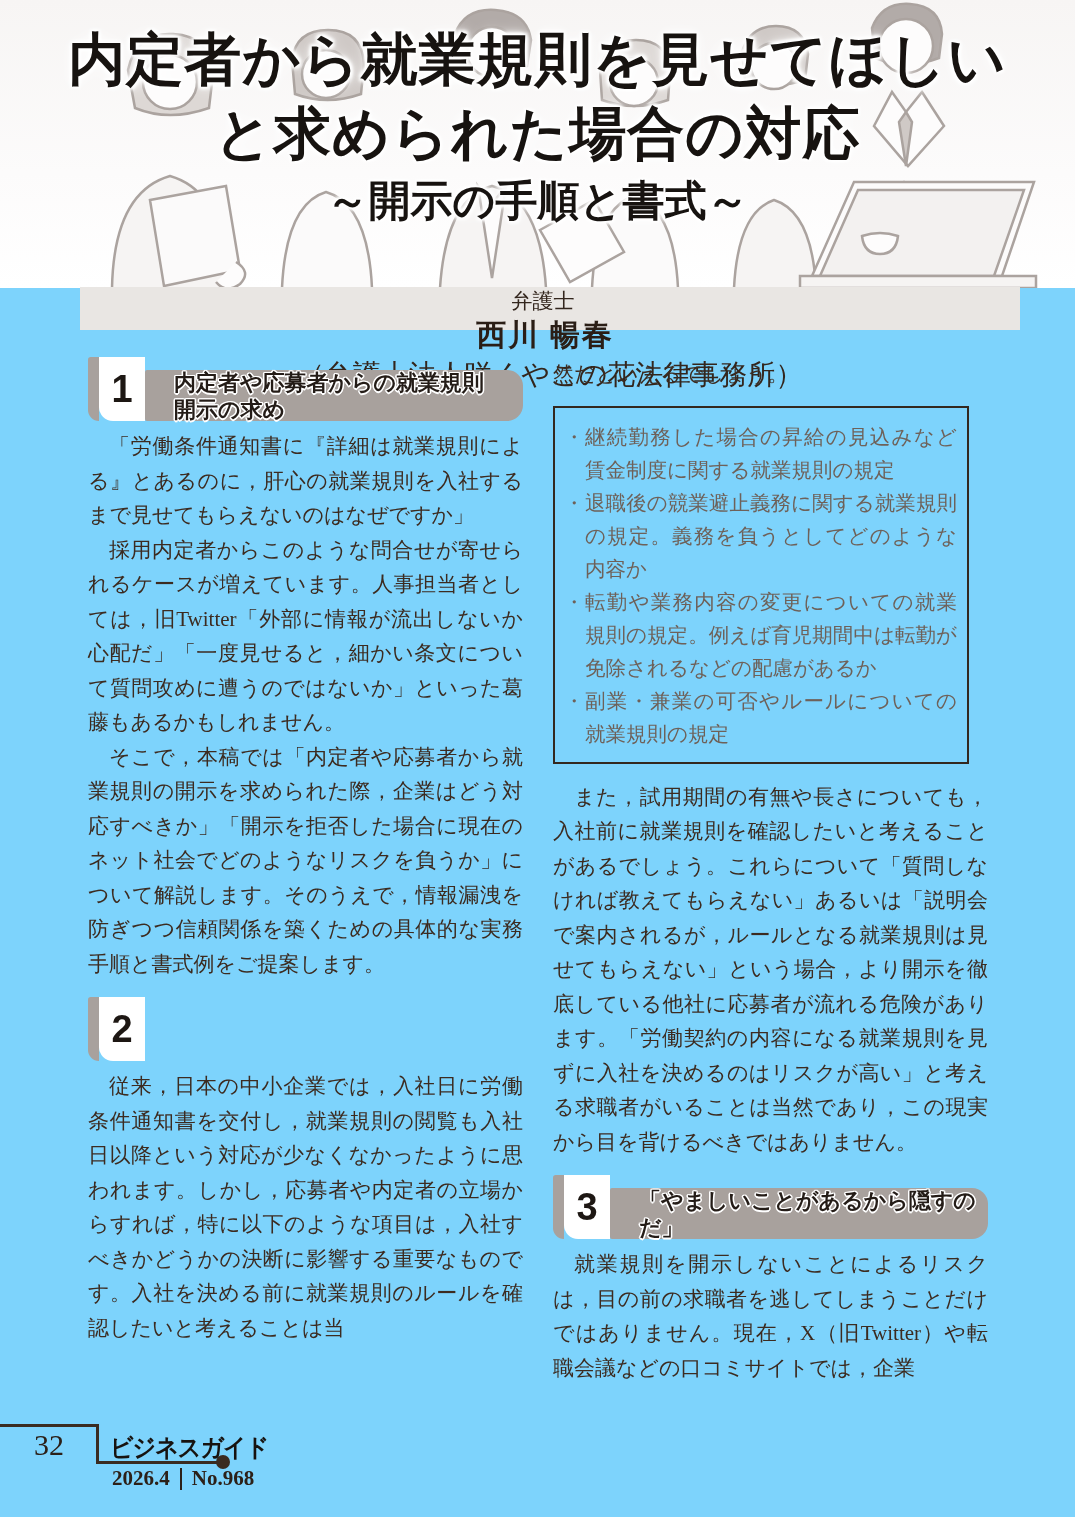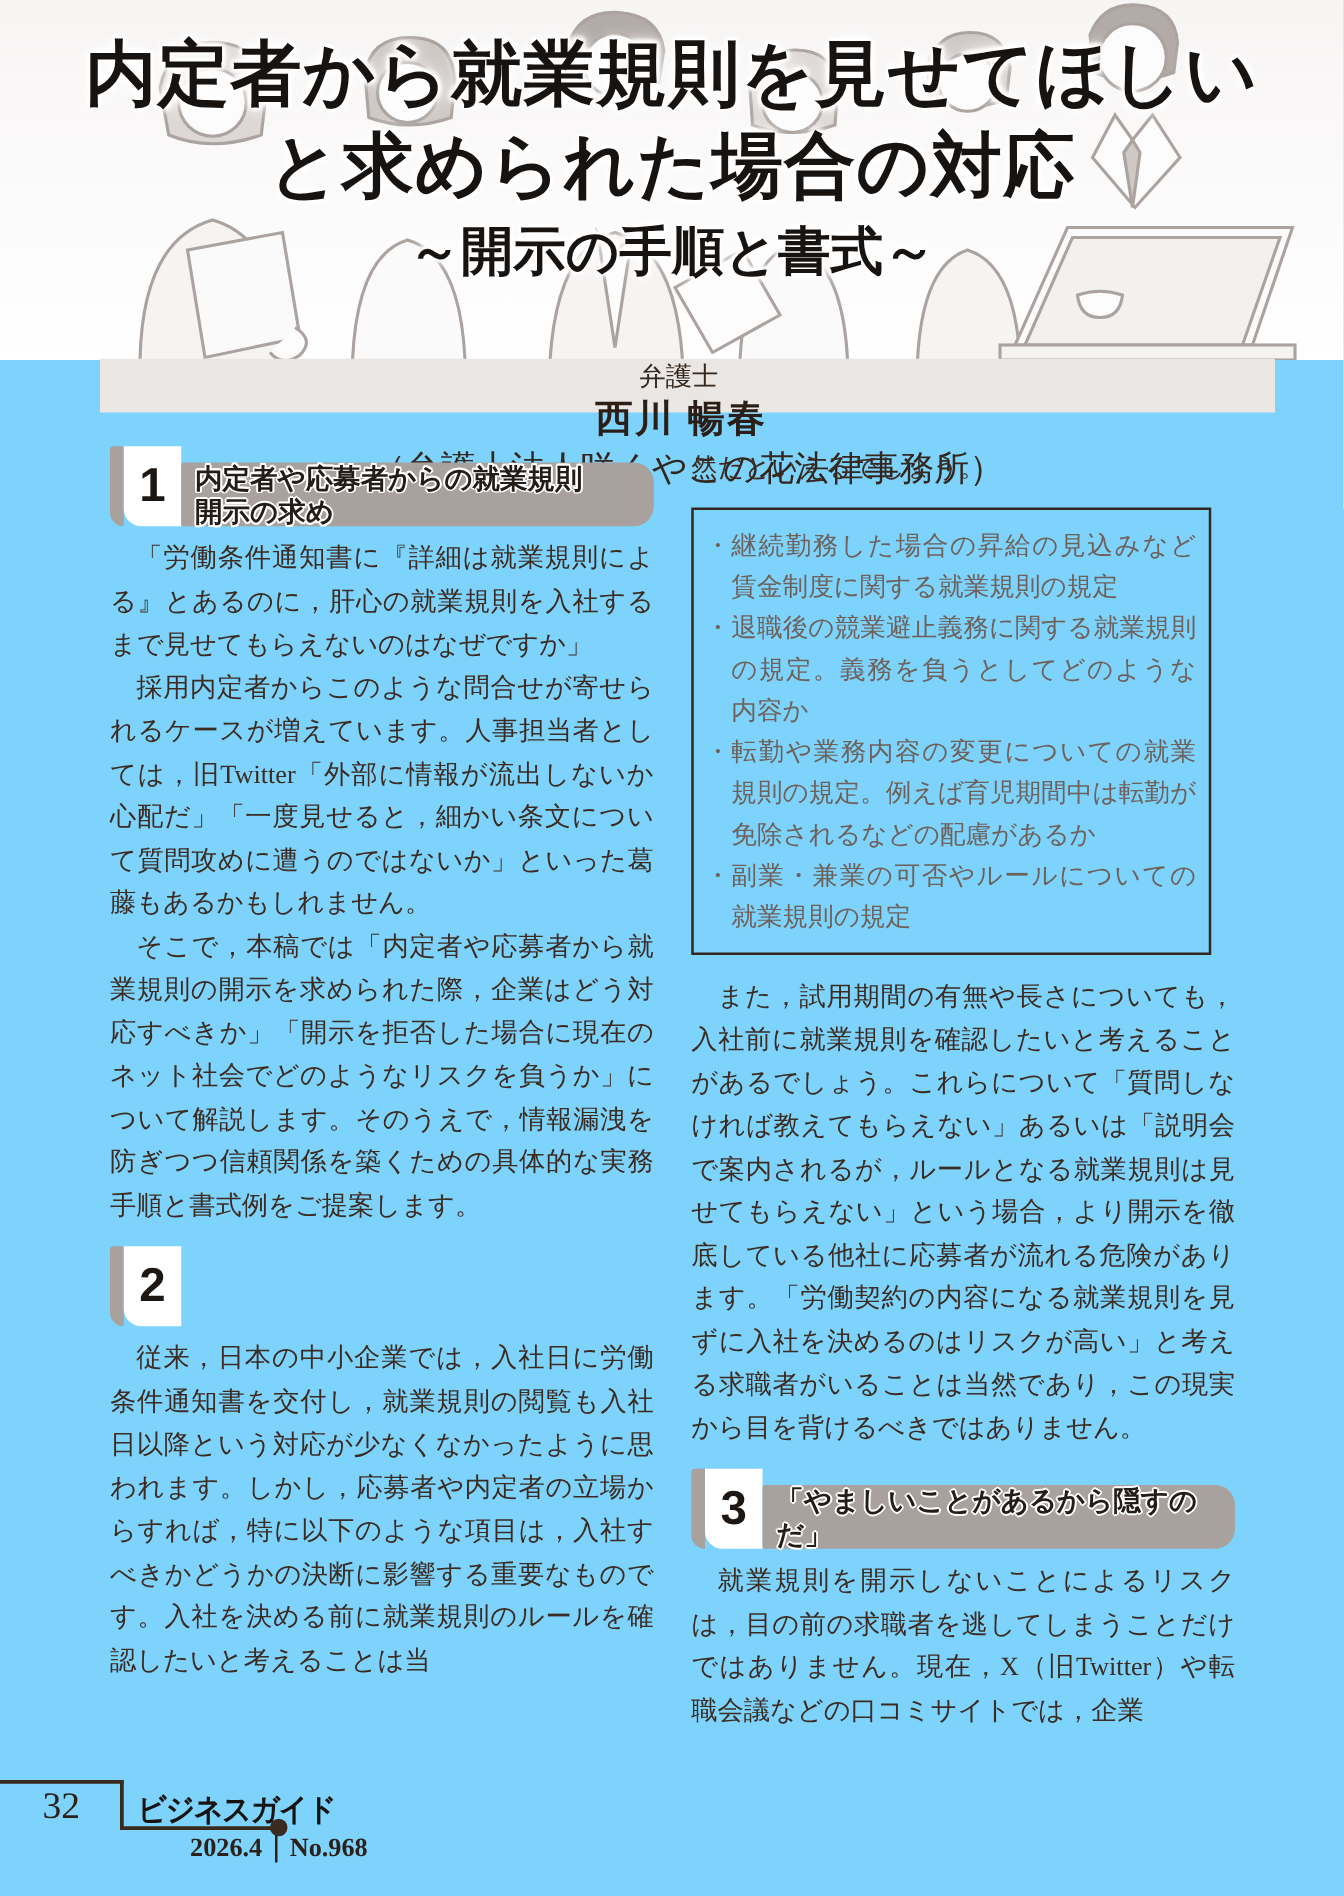--- a/index.html
+++ b/index.html
@@ -62,21 +62,21 @@
   }
   .bar-number{
     width:46px;flex:0 0 auto;display:flex;align-items:center;justify-content:center;
     font-family:"Liberation Sans","DejaVu Sans",sans-serif;
     font-size:38px;font-weight:bold;color:#1d1713;background:#ffffff;
     border-radius:0 0 0 14px;
   }
   .bar-body{
     flex:1;background:#a8a19d;border-radius:2px 16px 16px 2px;
     display:flex;flex-direction:column;justify-content:center;
-    padding-left:11px;
+    padding-left:29px;
     font-family:"Liberation Sans","DejaVu Sans",sans-serif;
     font-size:22px;font-weight:800;line-height:27px;color:#241c17;margin-top:13px;
   }
   .bar-body div{
     text-shadow:1.5px 0 0 #fff,-1.5px 0 0 #fff,0 1.5px 0 #fff,0 -1.5px 0 #fff,
       1px 1px 0 #fff,-1px -1px 0 #fff,1px -1px 0 #fff,-1px 1px 0 #fff;
   }
   
   .rule-box{
     border:2.5px solid #33281f;margin:14px 0 16px 0;padding:12px 10px 12px 8px;
@@ -103,21 +103,21 @@
     font-size:30px;color:#2c2018;
   }
   .f-logo{
     position:absolute;left:110px;top:1431px;
     font-family:"Liberation Sans","DejaVu Sans",sans-serif;
     font-size:25px;font-weight:900;color:#171310;
     transform:scaleX(0.92);transform-origin:left;letter-spacing:-1px;
   }
   .f-issue{
     position:absolute;left:112px;top:1466px;display:flex;align-items:center;
-    font-size:21px;font-weight:bold;color:#2c2018;margin-left:40px;
+    font-size:21px;font-weight:bold;color:#2c2018;
   }
   .f-issue .divider{
     width:2px;height:22px;background:#2c2018;margin:0 10px;
   }
 </style>
 </head>
 <body>
 
 <div class="page">
 

